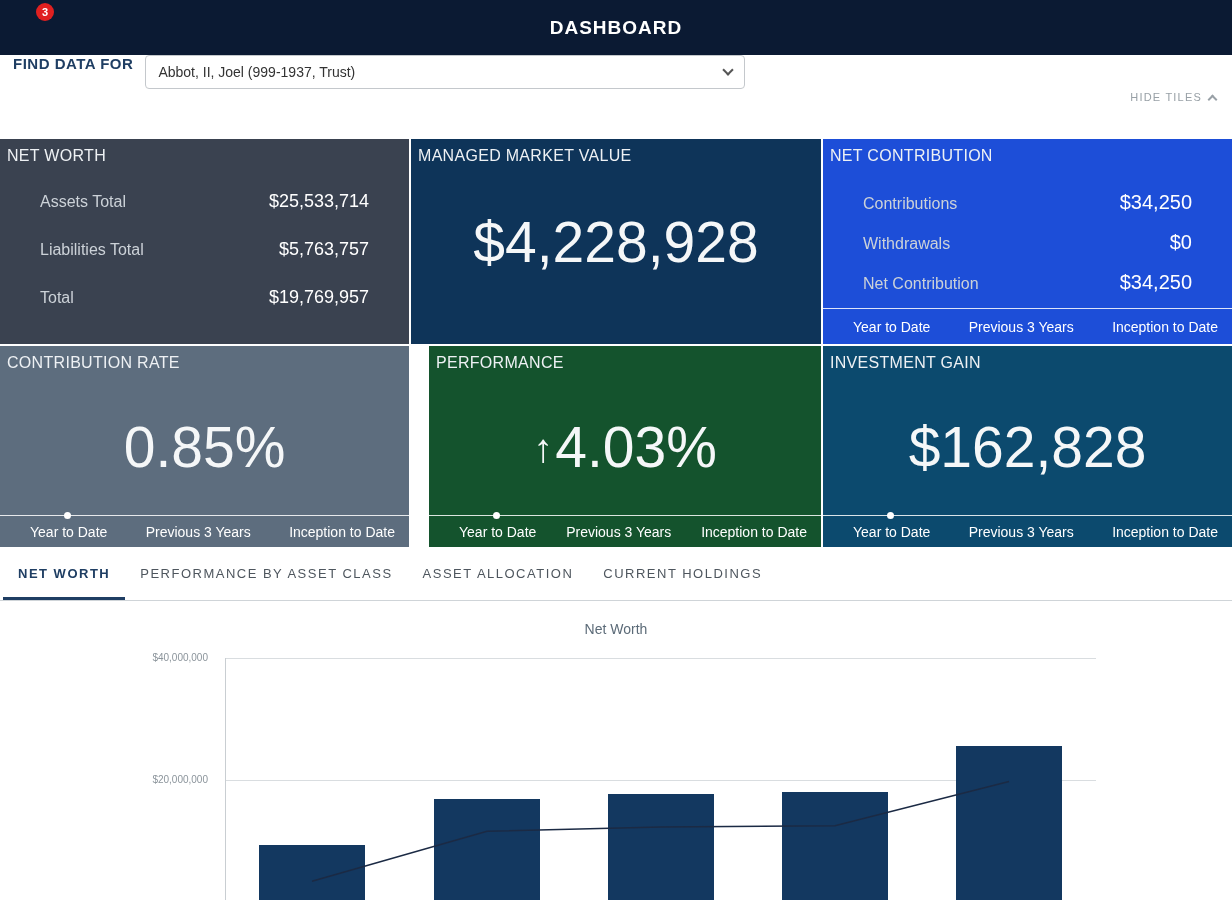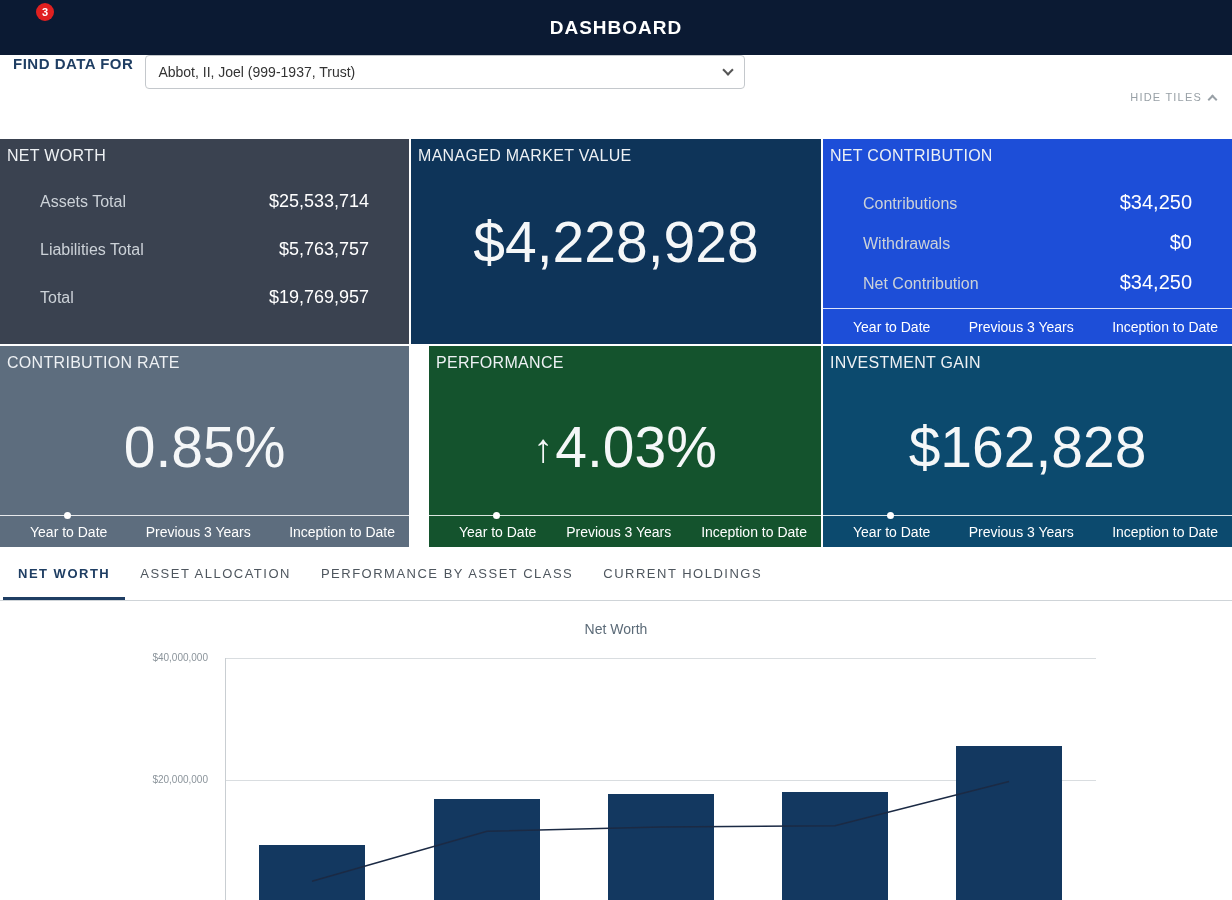--- a/index.html
+++ b/index.html
@@ -176,22 +176,22 @@
       <span class="period-dot"></span>
       <span class="period">Year to Date</span>
       <span class="period">Previous 3 Years</span>
       <span class="period">Inception to Date</span>
     </div>
   </div>
 </div>
 
 <div class="section-tabs">
   <div class="stab active">NET WORTH</div>
+  <div class="stab">PERFORMANCE BY ASSET CLASS</div>
   <div class="stab">ASSET ALLOCATION</div>
-  <div class="stab">PERFORMANCE BY ASSET CLASS</div>
   <div class="stab">CURRENT HOLDINGS</div>
 </div>
 
 <div class="chart">
   <div class="chart-title">Net Worth</div>
   <div id="plot-layer">
       <div class="gridline" style="top: 57px; left: 225px; width: 871px;"></div>
       <div class="ytick" style="top: 51px;">$40,000,000</div>
       <div class="gridline" style="top: 179px; left: 225px; width: 871px;"></div>
       <div class="ytick" style="top: 173px;">$20,000,000</div>

